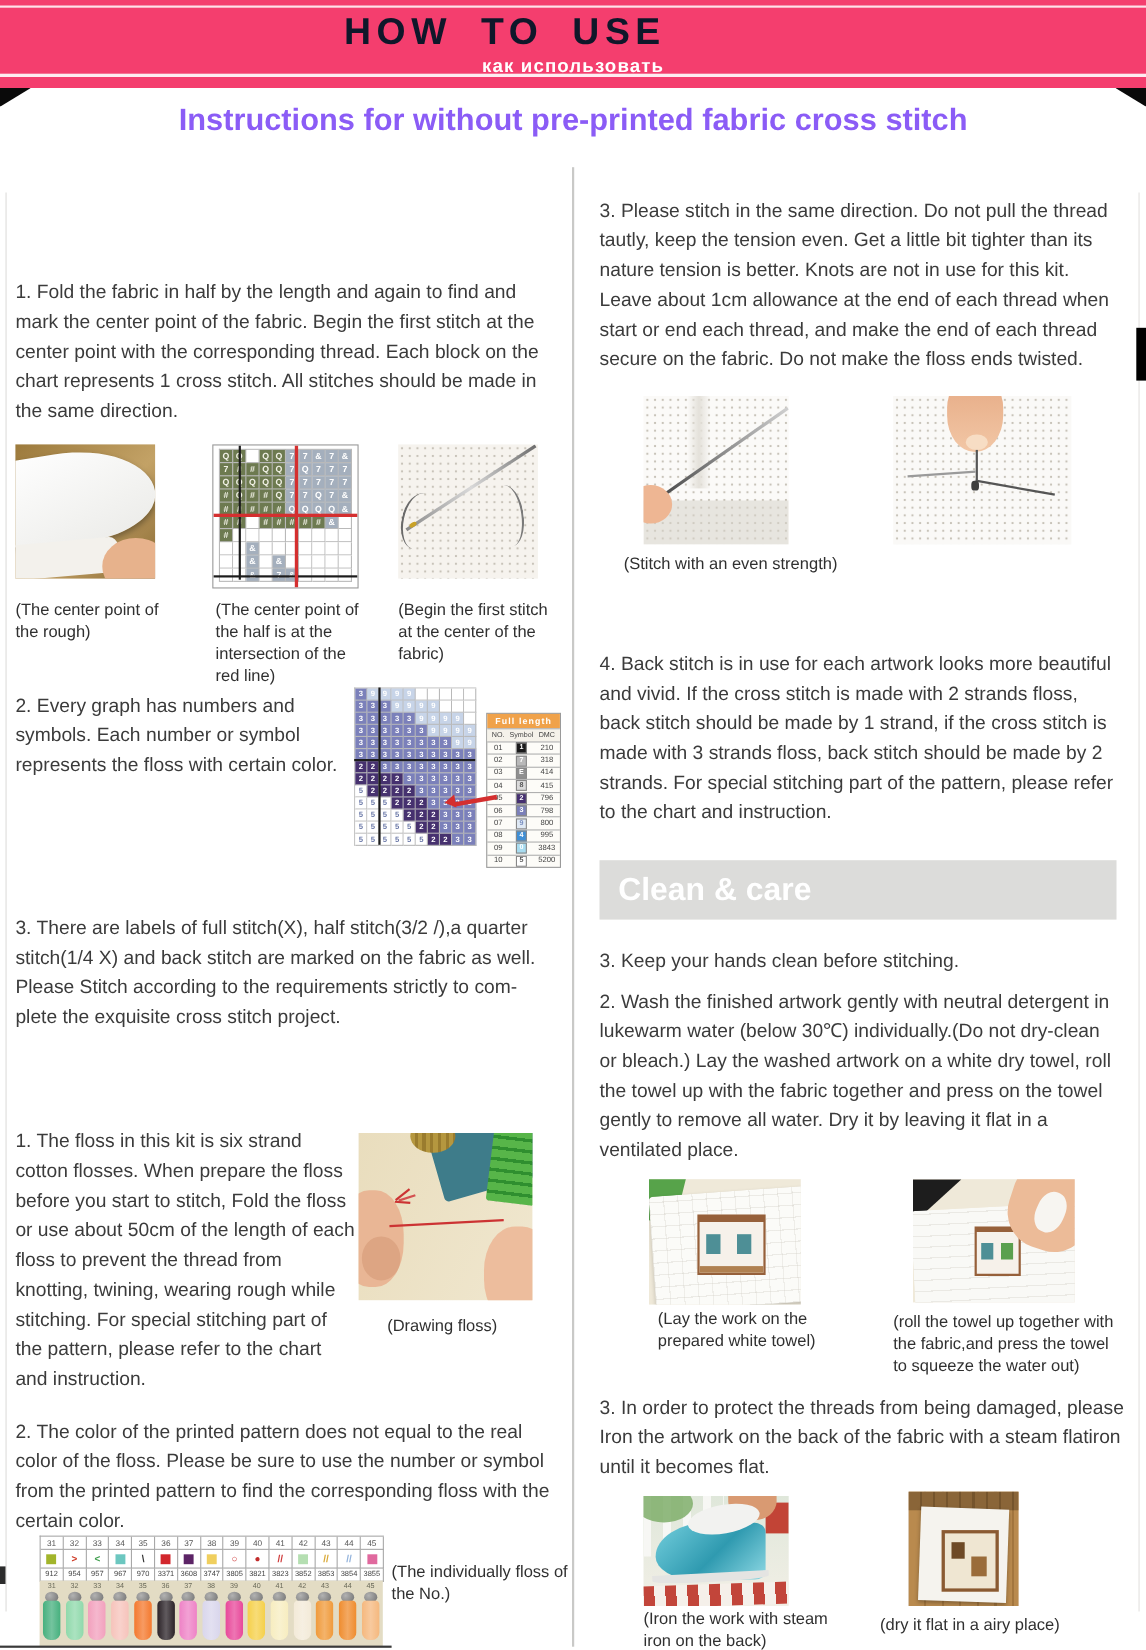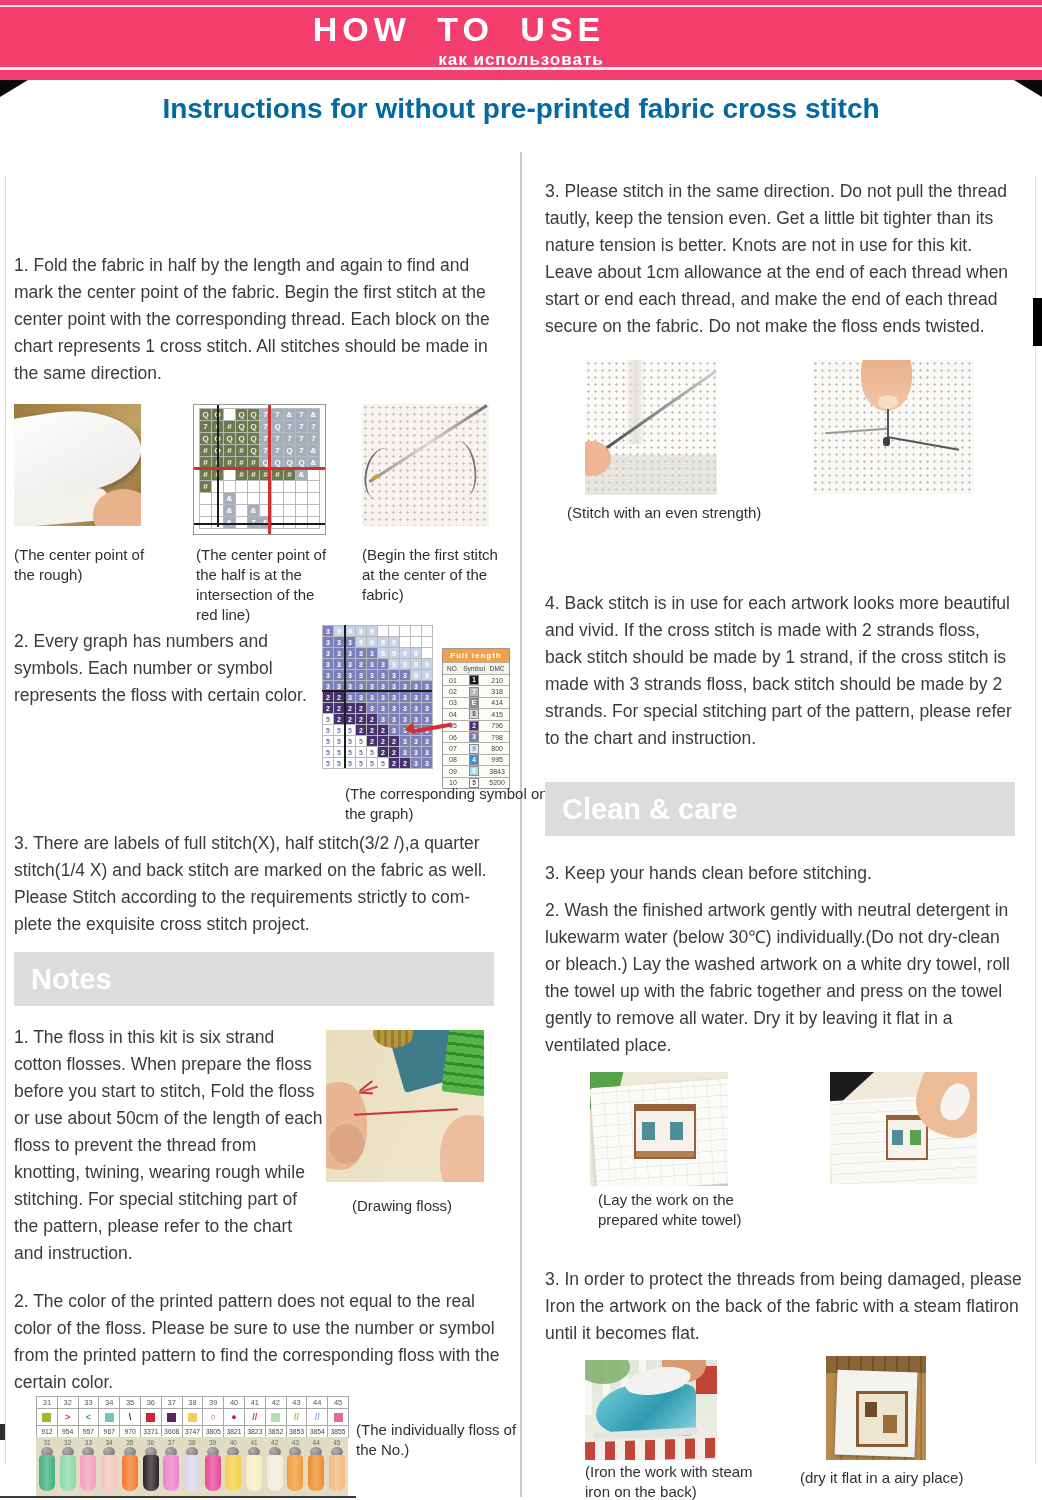--- a/index.html
+++ b/index.html
@@ -20,28 +20,28 @@
   .flcell{border-right:1px solid #a8a8a8;border-bottom:1px solid #a8a8a8;display:flex;align-items:center;justify-content:center;box-sizing:border-box;}
   .skein{text-align:center;}
 </style>
 </head>
 <body>
 
 <div id="page">
 
   <div class="abs" style="left:0;top:0;width:1042px;height:80px;background:#f43e6e;">
     <div class="abs" style="left:0;top:5px;width:1042px;height:2px;background:rgba(255,255,255,.85);"></div>
-    <div class="abs" style="left:0;top:10px;width:918px;text-align:center;color:#ffffff;font-size:34px;font-weight:bold;letter-spacing:5px;word-spacing:12px;">HOW TO USE</div>
+    <div class="abs" style="left:0;top:10px;width:918px;text-align:center;color:#0f172a;font-size:34px;font-weight:bold;letter-spacing:5px;word-spacing:12px;">HOW TO USE</div>
     <div class="abs" style="left:0;top:50px;width:1042px;text-align:center;color:#fff;font-size:17px;font-weight:bold;letter-spacing:1px;">как использовать</div>
     <div class="abs" style="left:0;top:67px;width:1042px;height:3px;background:rgba(255,255,255,.9);"></div>
   </div>
   <div class="abs" style="left:0;top:80px;width:28px;height:17px;background:#0a0a0a;clip-path:polygon(0 0,100% 0,0 100%);"></div>
   <div class="abs" style="left:1014px;top:80px;width:28px;height:17px;background:#0a0a0a;clip-path:polygon(0 0,100% 0,100% 100%);"></div>
 
-  <div class="abs" style="left:0;top:93px;width:1042px;text-align:center;font-size:28px;font-weight:bold;color:#0369a1;">Instructions for without pre-printed fabric cross stitch</div>
+  <div class="abs" style="left:0;top:93px;width:1042px;text-align:center;font-size:28px;font-weight:bold;color:#8b5cf6;">Instructions for without pre-printed fabric cross stitch</div>
 
   <div class="abs" style="left:520px;top:152px;width:2px;height:1345px;background:#c9c9c7;"></div>
   <div class="abs" style="left:5px;top:175px;width:1px;height:1290px;background:#dedddb;"></div>
   <div class="abs" style="left:1035px;top:175px;width:1px;height:1290px;background:#e3e2e0;"></div>
 
 
   <div class="abs para" style="left:14px;top:252px;width:489px;">1. Fold the fabric in half by the length and again to find and mark the center point of the fabric. Begin the first stitch at the center point with the corresponding thread. Each block on the chart represents 1 cross stitch. All stitches should be made in the same direction.</div>
 
   <div class="ph" style="left:14px;top:404px;width:127px;height:122px;background:linear-gradient(135deg,#9c7a3c,#c3a266 55%,#8a6a34);">
     <div class="abs" style="left:-18%;top:6%;width:118%;height:68%;background:linear-gradient(160deg,#ffffff,#ebebe8);border-radius:20% 60% 45% 30%;transform:rotate(-9deg);box-shadow:0 3px 6px rgba(0,0,0,.35);"></div>
@@ -361,25 +361,23 @@
         <div class="fsrow" style="height: 10.4px;">
           <div class="fscell" style="width: 30%;">10</div>
           <div class="fscell" style="width: 34%;"><span style="display: inline-block; width: 8px; height: 8px; line-height: 8px; font-size: 6.5px; font-weight: bold; text-align: center; background: rgb(255, 255, 255); color: rgb(85, 85, 85); border: 0.5px solid rgb(136, 136, 136);">5</span></div>
           <div class="fscell" style="width: 36%;">5200</div>
         </div>
       </div>
 
     <div class="abs" style="left:92px;top:106px;width:40px;height:4px;background:#d42f2f;transform:rotate(-10deg);"></div>
     <div class="abs" style="left:84px;top:103px;width:0;height:0;border-top:6px solid transparent;border-bottom:6px solid transparent;border-right:10px solid #d42f2f;transform:rotate(-10deg);"></div>
   </div>
-  <div class="abs cap" style="left:345px;top:784px;width:210px;">(The corresponding symbol on the graph)</div>
 
   <div class="abs para" style="left:14px;top:830px;width:492px;">3. There are labels of full stitch(X), half stitch(3/2 /),a quarter stitch(1/4 X) and back stitch are marked on the fabric as well. Please Stitch according to the requirements strictly to com-plete the exquisite cross stitch project.</div>
 
-  <div class="abs secbar" style="left:14px;top:952px;width:480px;height:54px;">Notes</div>
 
   <div class="abs para" style="left:14px;top:1024px;width:312px;">1. The floss in this kit is six strand cotton flosses. When prepare the floss before you start to stitch, Fold the floss or use about 50cm of the length of each floss to prevent the thread from knotting, twining, wearing rough while stitching. For special stitching part of the pattern, please refer to the chart and instruction.</div>
 
   <div class="ph" style="left:326px;top:1030px;width:158px;height:152px;background:linear-gradient(115deg,#e9ddbd,#f0e7cf);">
     <div class="abs" style="right:-14%;top:-20%;width:72%;height:52%;background:#3e7c8a;transform:rotate(-16deg);border-radius:4px;"></div>
     <div class="abs" style="right:-4%;top:-8%;width:28%;height:50%;background:repeating-linear-gradient(0deg,#57b549 0 7px,#2f8f2f 7px 10px);transform:rotate(7deg);border-radius:3px;"></div>
     <div class="abs" style="left:30%;top:-8%;width:26%;height:20%;background:repeating-linear-gradient(90deg,#b5973f 0 4px,#9a7c2e 4px 7px);border-radius:50%;"></div>
     <div class="abs" style="left:-10%;top:34%;width:36%;height:58%;background:#e9b695;border-radius:45%;"></div>
     <div class="abs" style="left:2%;top:62%;width:22%;height:26%;background:#dda standalone;background:#dda583;border-radius:50%;"></div>
     <div class="abs" style="right:-12%;bottom:-14%;width:40%;height:58%;background:#edbd9d;border-radius:45%;"></div>
@@ -575,20 +573,21 @@
   <div class="ph" style="left:830px;top:1072px;width:147px;height:112px;background:#efe9d9;">
     <div class="abs" style="left:0;top:0;width:30%;height:36%;background:#1d1d1d;clip-path:polygon(0 0,100% 0,0 100%);"></div>
     <div class="abs" style="left:0;top:22%;width:104%;height:84%;background:#f9f9f6;transform:rotate(-3deg);border-radius:4px;background-image:repeating-linear-gradient(0deg,rgba(200,196,186,.3) 0 1px,transparent 1px 10px);"></div>
     <div class="abs" style="left:38%;top:38%;width:26%;height:34%;background:#f6f1ea;border:2px solid #96603a;border-top:5px solid #96603a;">
       <div class="abs" style="left:12%;top:28%;width:28%;height:40%;background:#4e8f96;"></div>
       <div class="abs" style="left:58%;top:28%;width:28%;height:40%;background:#5aa04e;"></div>
     </div>
     <div class="abs" style="right:-12%;top:-14%;width:52%;height:72%;background:#ecbb98;border-radius:42%;transform:rotate(18deg);"></div>
     <div class="abs" style="right:6%;top:10%;width:18%;height:34%;background:#f7f5f1;border-radius:45%;transform:rotate(24deg);"></div>
   </div>
+  <div class="abs cap" style="left:812px;top:1192px;width:212px;">(roll the towel up together with the fabric,and press the towel to squeeze the water out)</div>
 
   <div class="abs para" style="left:545px;top:1266px;width:478px;">3. In order to protect the threads from being damaged, please Iron the artwork on the back of the fabric with a steam flatiron until it becomes flat.</div>
 
   <div class="ph" style="left:585px;top:1360px;width:132px;height:100px;background:linear-gradient(180deg,#dfe7da,#f2efe6);">
     <div class="abs" style="left:0;top:0;width:55%;height:55%;background:repeating-linear-gradient(90deg,#f7f7f4 0 7px,transparent 7px 18px);"></div>
     <div class="abs" style="left:-6%;top:-10%;width:40%;height:34%;background:#7fae6a;border-radius:50%;opacity:.85;"></div>
     <div class="abs" style="right:0;top:6%;width:16%;height:28%;background:#c24436;"></div>
     <div class="abs" style="right:8%;top:-16%;width:34%;height:38%;background:#d99a72;border-radius:45%;"></div>
     <div class="abs" style="left:8%;top:24%;width:76%;height:52%;background:linear-gradient(135deg,#74cfdd,#2f9ab0 55%,#8fd9e4);border-radius:60% 14% 12% 45% / 75% 22% 18% 50%;"></div>
     <div class="abs" style="left:30%;top:8%;width:50%;height:26%;background:#f2f2f0;border-radius:50%;transform:rotate(-10deg);"></div>

